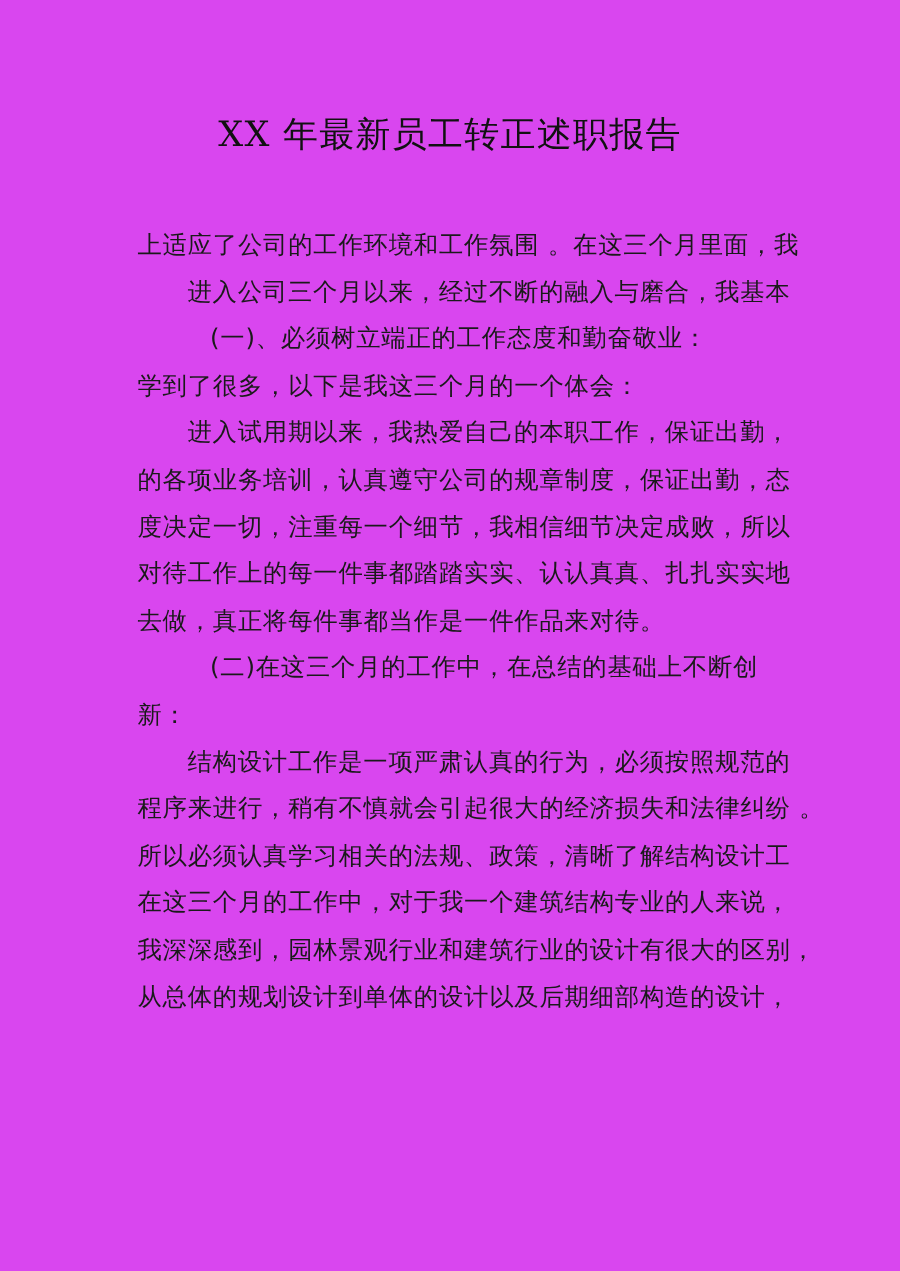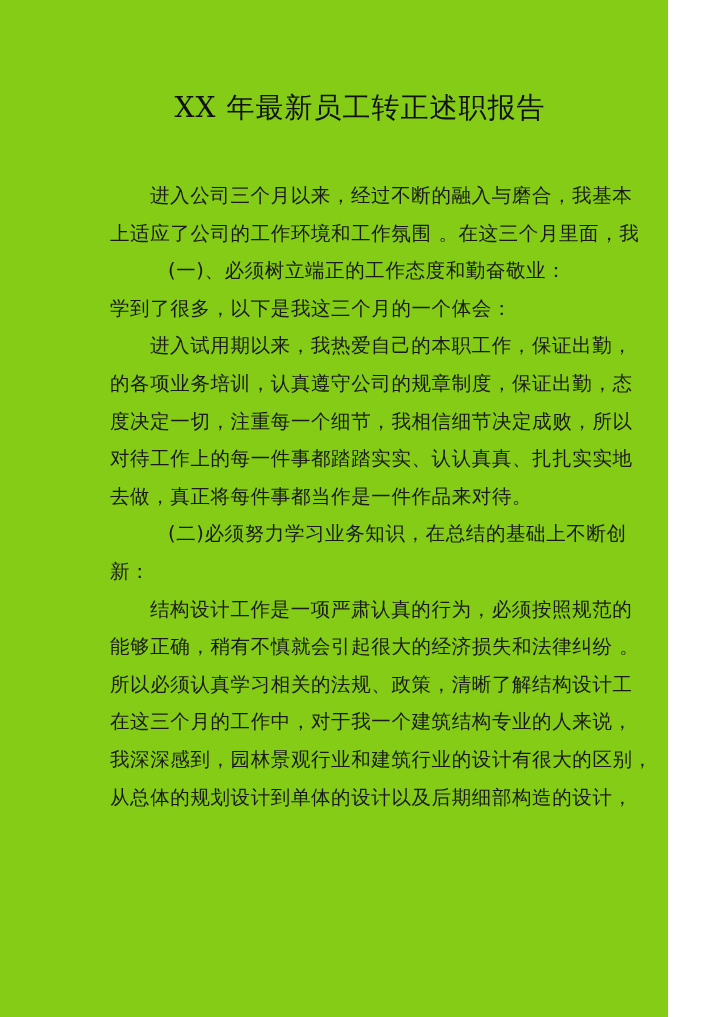--- a/index.html
+++ b/index.html
@@ -11,23 +11,23 @@
       width: 720px;
       height: 1017px;
       overflow: hidden;
       position: relative;
       font-family: "DejaVu Serif", "Liberation Serif", serif;
       color: #111111;
     }
     .page {
       position: absolute;
       left: 0; top: 0;
-      width: 668px;
+      width: 720px;
       height: 1017px;
-      background: #84cc16;
+      background: #d946ef;
     }
     .title {
       position: absolute;
       left: 0;
       top: 88px;
       width: 720px;
       text-align: center;
       font-size: 28px;
       line-height: 40px;
       letter-spacing: 1px;
@@ -52,31 +52,31 @@
     .indent2 { padding-left: 40px; }
     .indent3 { padding-left: 58px; }
   </style>
 </head>
 <body>
 
 <div class="page">
   <div class="title">XX 年最新员工转正述职报告</div>
 
   <div class="body-text">
+    <div class="line">上适应了公司的工作环境和工作氛围 。在这三个月里面，我</div>
     <div class="line indent2">进入公司三个月以来，经过不断的融入与磨合，我基本</div>
-    <div class="line">上适应了公司的工作环境和工作氛围 。在这三个月里面，我</div>
     <div class="line indent3">(一)、必须树立端正的工作态度和勤奋敬业：</div>
     <div class="line">学到了很多，以下是我这三个月的一个体会：</div>
     <div class="line indent2">进入试用期以来，我热爱自己的本职工作，保证出勤，</div>
     <div class="line">的各项业务培训，认真遵守公司的规章制度，保证出勤，态</div>
     <div class="line">度决定一切，注重每一个细节，我相信细节决定成败，所以</div>
     <div class="line">对待工作上的每一件事都踏踏实实、认认真真、扎扎实实地</div>
     <div class="line">去做，真正将每件事都当作是一件作品来对待。</div>
-    <div class="line indent3">(二)必须努力学习业务知识，在总结的基础上不断创</div>
+    <div class="line indent3">(二)在这三个月的工作中，在总结的基础上不断创</div>
     <div class="line">新：</div>
     <div class="line indent2">结构设计工作是一项严肃认真的行为，必须按照规范的</div>
-    <div class="line">能够正确，稍有不慎就会引起很大的经济损失和法律纠纷 。</div>
+    <div class="line">程序来进行，稍有不慎就会引起很大的经济损失和法律纠纷 。</div>
     <div class="line">所以必须认真学习相关的法规、政策，清晰了解结构设计工</div>
     <div class="line">在这三个月的工作中，对于我一个建筑结构专业的人来说，</div>
     <div class="line">我深深感到，园林景观行业和建筑行业的设计有很大的区别，</div>
     <div class="line">从总体的规划设计到单体的设计以及后期细部构造的设计，</div>
   </div>
 </div>
 
 </body></html>

